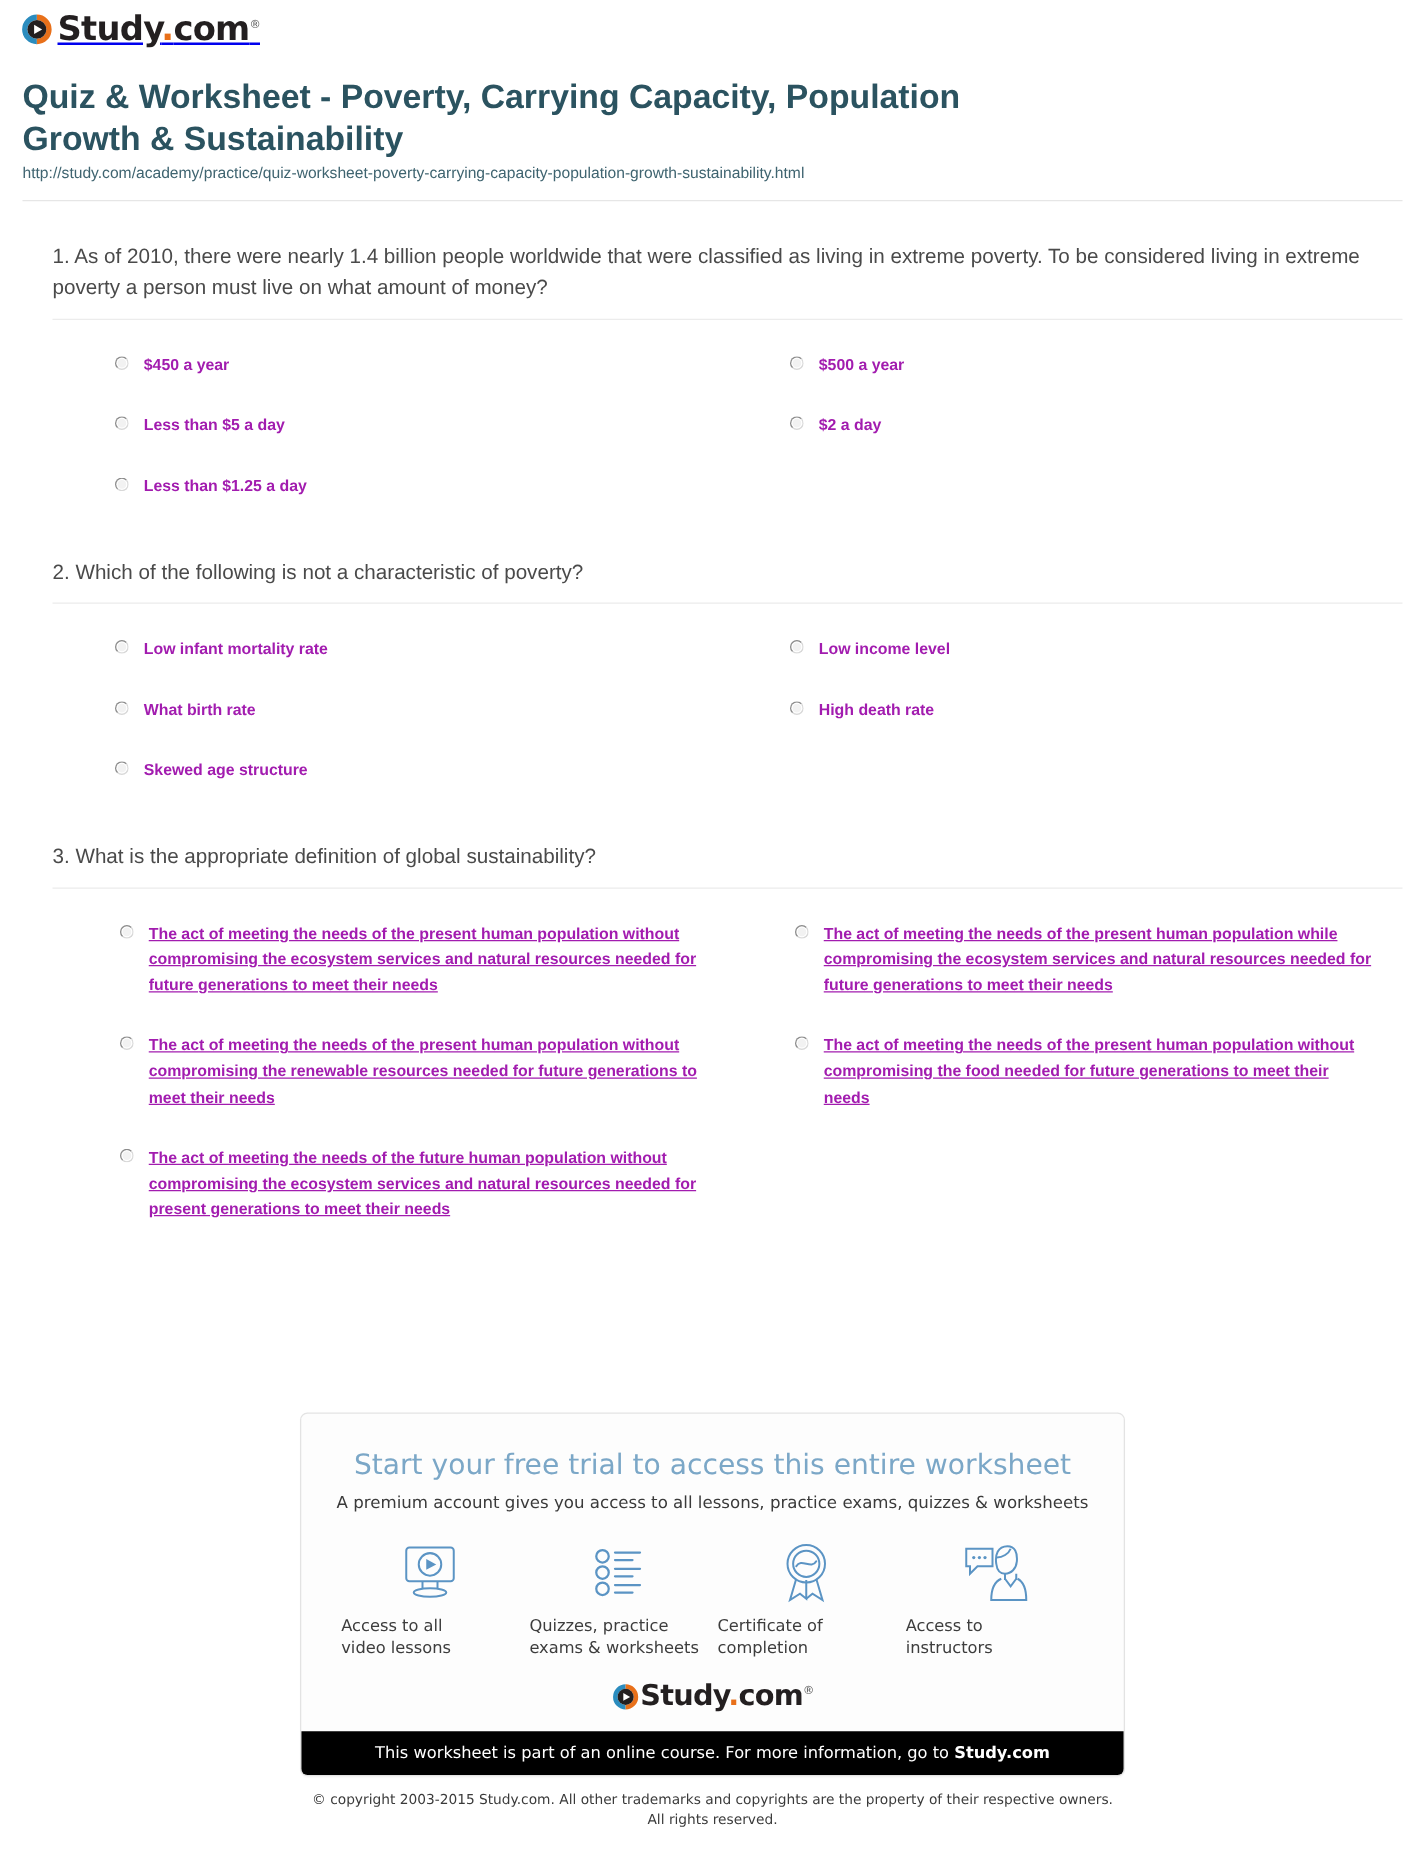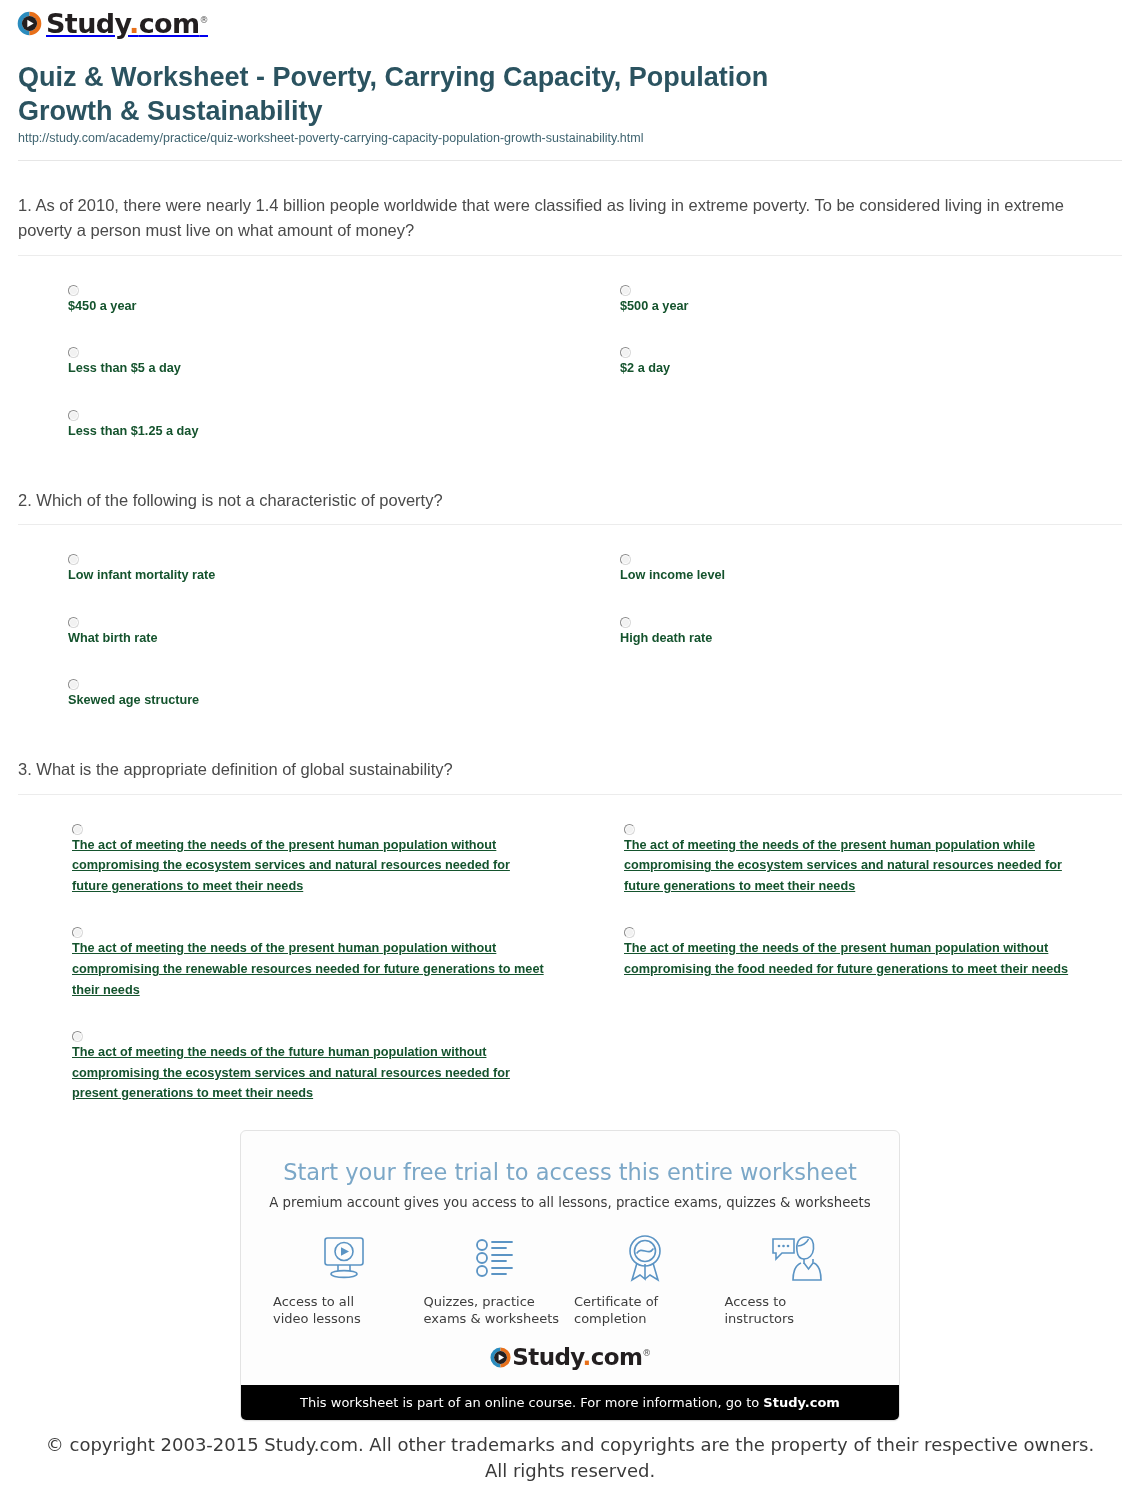--- a/index.html
+++ b/index.html
@@ -72,20 +72,21 @@
   }
   .hr-head {
     border: 0;
     border-top: 1px solid #e6e6e6;
     margin: 14px 0 0 0;
   }
 
   
   .quiz {
     padding: 0 18px;
+    margin-left: 24px;
   }
   .question-block {
     padding-top: 32px;
   }
   .q-text {
     font-size: 16.5px;
     line-height: 1.5;
     color: #4a4a4a;
     margin: 0 0 0 0;
     font-weight: normal;
@@ -100,23 +101,22 @@
     flex-wrap: wrap;
     padding-top: 12px;
   }
   .option {
     width: 50%;
     display: flex;
     align-items: flex-start;
     padding: 14px 24px 14px 50px;
     font-size: 12.7px;
     font-weight: bold;
-    color: #14532d;
+    color: #a21caf;
     line-height: 1.62;
-    flex-direction: column;
   }
   .option.wide-pad { padding-left: 54px; text-decoration: underline; }
   .radio {
     flex: none;
     width: 11px;
     height: 11px;
     border-radius: 50%;
     background: #f2f2f2;
     border: 1px solid #8b8b8b;
     border-right-color: #d8d8d8;
@@ -202,21 +202,21 @@
   }
   .promo-bar b { font-weight: bold; }
 
   .copyright {
     position: absolute;
     left: 0;
     top: 1432px;
     width: 1140px;
     text-align: center;
     font-family: "DejaVu Sans", sans-serif;
-    font-size: 18px;
+    font-size: 11px;
     color: #3a3a3a;
     line-height: 1.45;
   }
 </style>
 </head>
 <body>
 
 <div class="topbar">
   <a class="logo" href="#">
     <span class="logo-mark">

